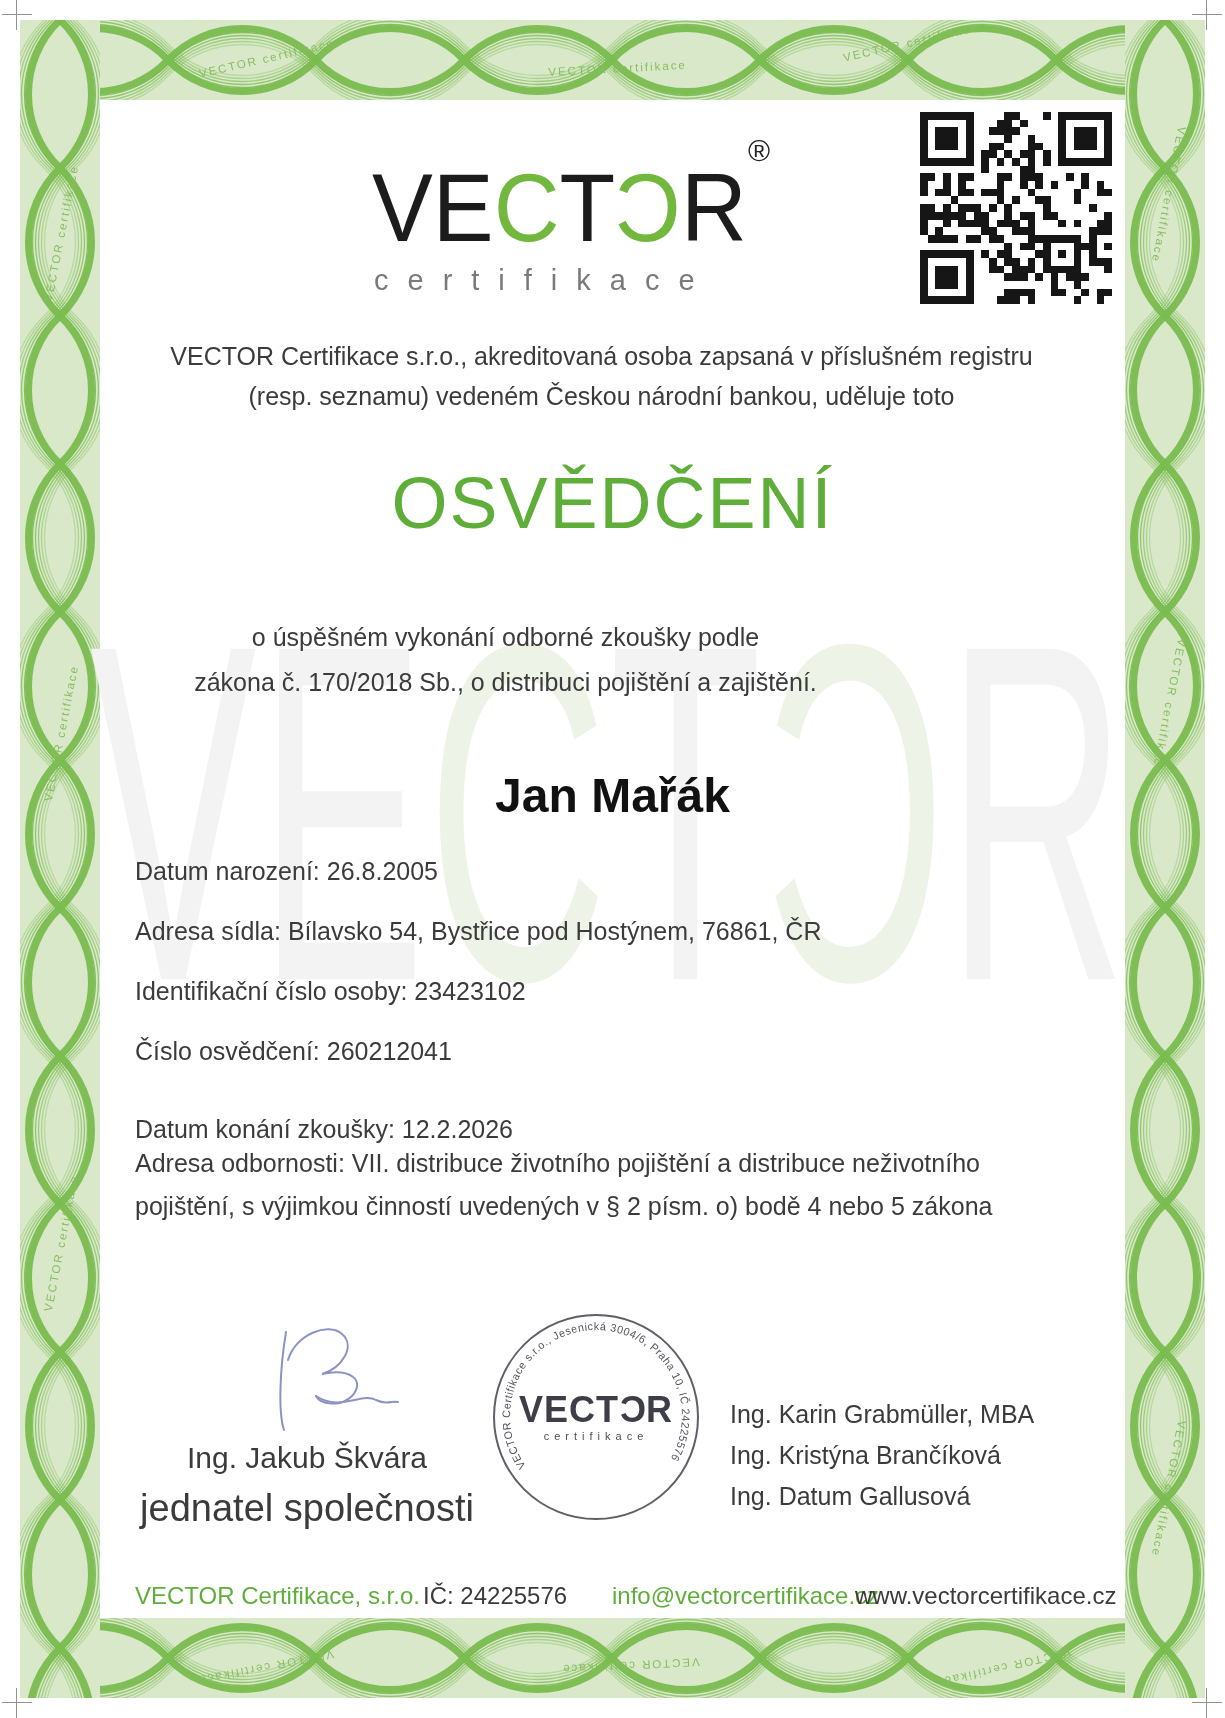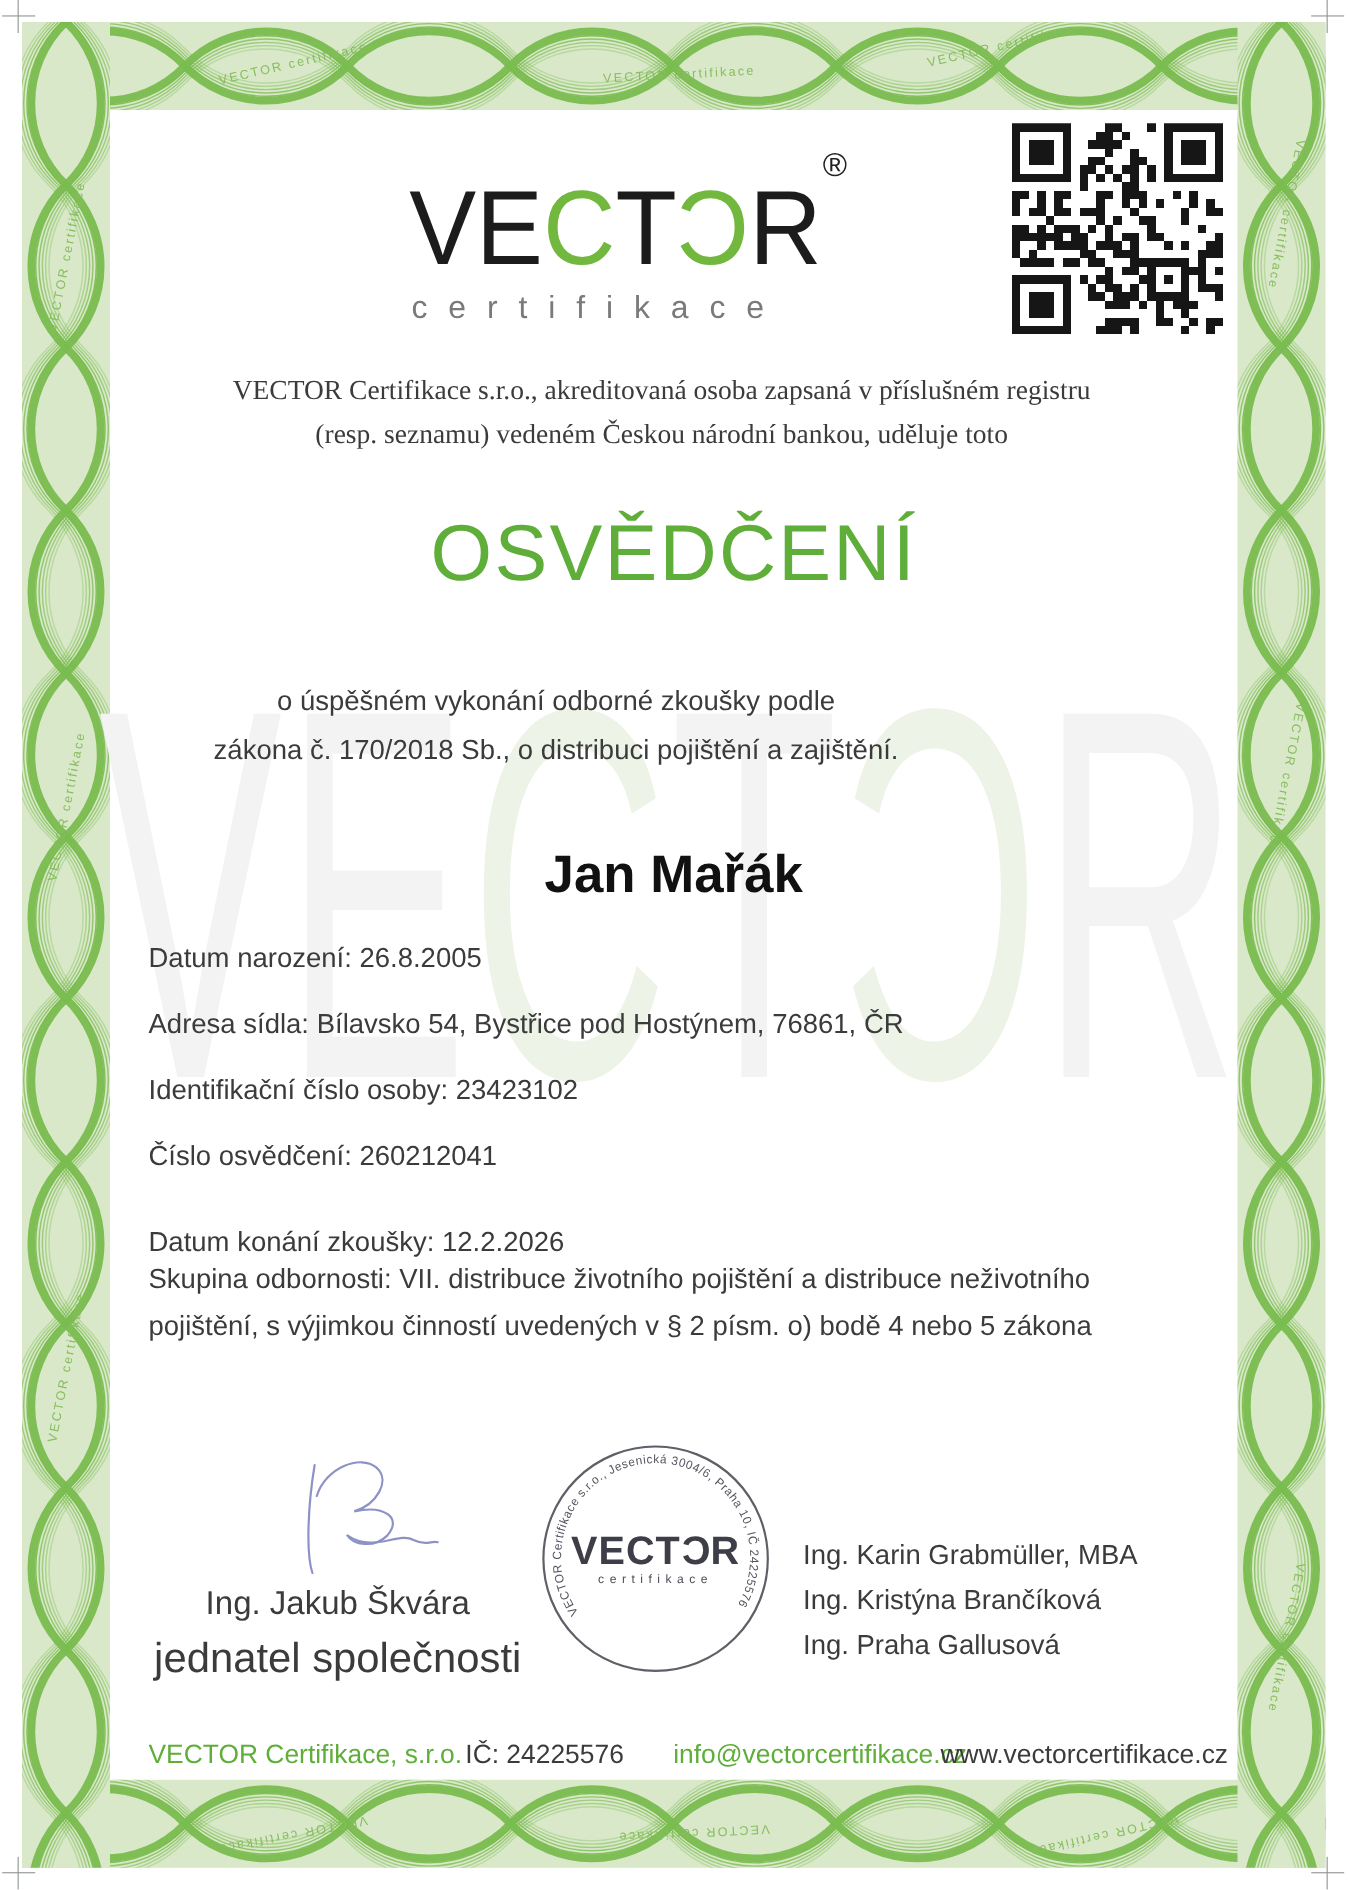--- a/index.html
+++ b/index.html
@@ -37,21 +37,21 @@
   .logo .green{color:var(--logo-green,#72b83e);}
   .logo-reg{left:748px;top:134px;font-size:30px;color:#222;}
   .logo-sub{left:374px;top:264px;width:380px;font-size:29px;letter-spacing:19px;
             color:var(--text-gray,#7a7a7a);white-space:nowrap;}
 
   
   .qr{left:920px;top:112px;width:192px;height:192px;}
   .qr svg{display:block;}
 
   
-  .intro{left:0;top:336px;width:1203px;text-align:center;font-size:25px;line-height:40px;font-family:Liberation Serif, serif;}
+  .intro{left:0;top:336px;width:1203px;text-align:center;font-size:25px;line-height:40px;}
   .cert-title{left:0;top:462px;width:1225px;text-align:center;font-size:72px;
               color:var(--brand-green,#5fae3a);letter-spacing:2px;}
   .subtitle{left:0;top:615px;width:1011px;text-align:center;font-size:25px;line-height:45px;}
   .holder{left:0;top:768px;width:1225px;text-align:center;font-size:48px;font-weight:bold;color:#111;}
 
   .field{left:135px;width:920px;font-size:25px;line-height:43px;}
   .f1{top:850px;} .f2{top:910px;} .f3{top:970px;} .f4{top:1030px;} .f5{top:1088px;margin-top:20px;} .f6{top:1142px;}
 
   
   .sig-svg{left:250px;top:1320px;}
@@ -386,21 +386,21 @@
     <div>zákona č. 170/2018 Sb., o distribuci pojištění a zajištění.</div>
   </div>
 
   <div class="z holder">Jan Mařák</div>
 
   <div class="z field f1"><span>Datum narození:</span> <span>26.8.2005</span></div>
   <div class="z field f2"><span>Adresa sídla:</span> <span>Bílavsko 54, Bystřice pod Hostýnem, 76861, ČR</span></div>
   <div class="z field f3"><span>Identifikační číslo osoby:</span> <span>23423102</span></div>
   <div class="z field f4"><span>Číslo osvědčení:</span> <span>260212041</span></div>
   <div class="z field f5"><span>Datum konání zkoušky:</span> <span>12.2.2026</span></div>
-  <div class="z field f6"><span>Skupina odbornosti:</span> <span>VII. distribuce životního pojištění a distribuce neživotního pojištění, s výjimkou činností uvedených v § 2 písm. o) bodě 4 nebo 5 zákona</span></div>
+  <div class="z field f6"><span>Adresa odbornosti:</span> <span>VII. distribuce životního pojištění a distribuce neživotního pojištění, s výjimkou činností uvedených v § 2 písm. o) bodě 4 nebo 5 zákona</span></div>
 
   <svg class="z sig-svg" width="150" height="115" viewBox="0 0 150 115">
     <g fill="none" stroke="#8087c0" stroke-width="2" stroke-linecap="round" opacity="0.9">
       <path d="M36 12 C30 48 28 92 34 110"></path>
       <path d="M38 40 C46 14 78 2 92 14 C106 26 92 48 72 54 C100 48 116 60 102 76 C90 88 70 84 66 76"></path>
       <path d="M66 76 C90 92 112 72 126 80 C138 86 142 80 148 82"></path>
     </g>
   </svg>
   <div class="z sig-name">Ing. Jakub Škvára</div>
   <div class="z sig-role">jednatel společnosti</div>
@@ -411,21 +411,21 @@
     <text font-size="11" fill="#54545e" letter-spacing="0.6" font-family="Liberation Sans, sans-serif">
       <textPath href="#stamp-arc" textLength="368" lengthAdjust="spacingAndGlyphs">VECTOR Certifikace s.r.o., Jesenická 3004/6, Praha 10, IČ 24225576</textPath>
     </text>
   </svg>
   <div class="z stamp-word"><span>VE</span><span>C</span><span>T</span><span class="flip">C</span><span>R</span></div>
   <div class="z stamp-sub">certifikace</div>
 
   <div class="z committee">
     <div>Ing. Karin Grabmüller, MBA</div>
     <div>Ing. Kristýna Brančíková</div>
-    <div>Ing. Praha Gallusová</div>
+    <div>Ing. Datum Gallusová</div>
   </div>
 
   <div class="z foot foot-company">VECTOR Certifikace, s.r.o.</div>
   <div class="z foot foot-ic">IČ: 24225576</div>
   <div class="z foot foot-email">info@vectorcertifikace.cz</div>
   <div class="z foot foot-web">www.vectorcertifikace.cz</div>
 
 </div>
 
 </body></html>

